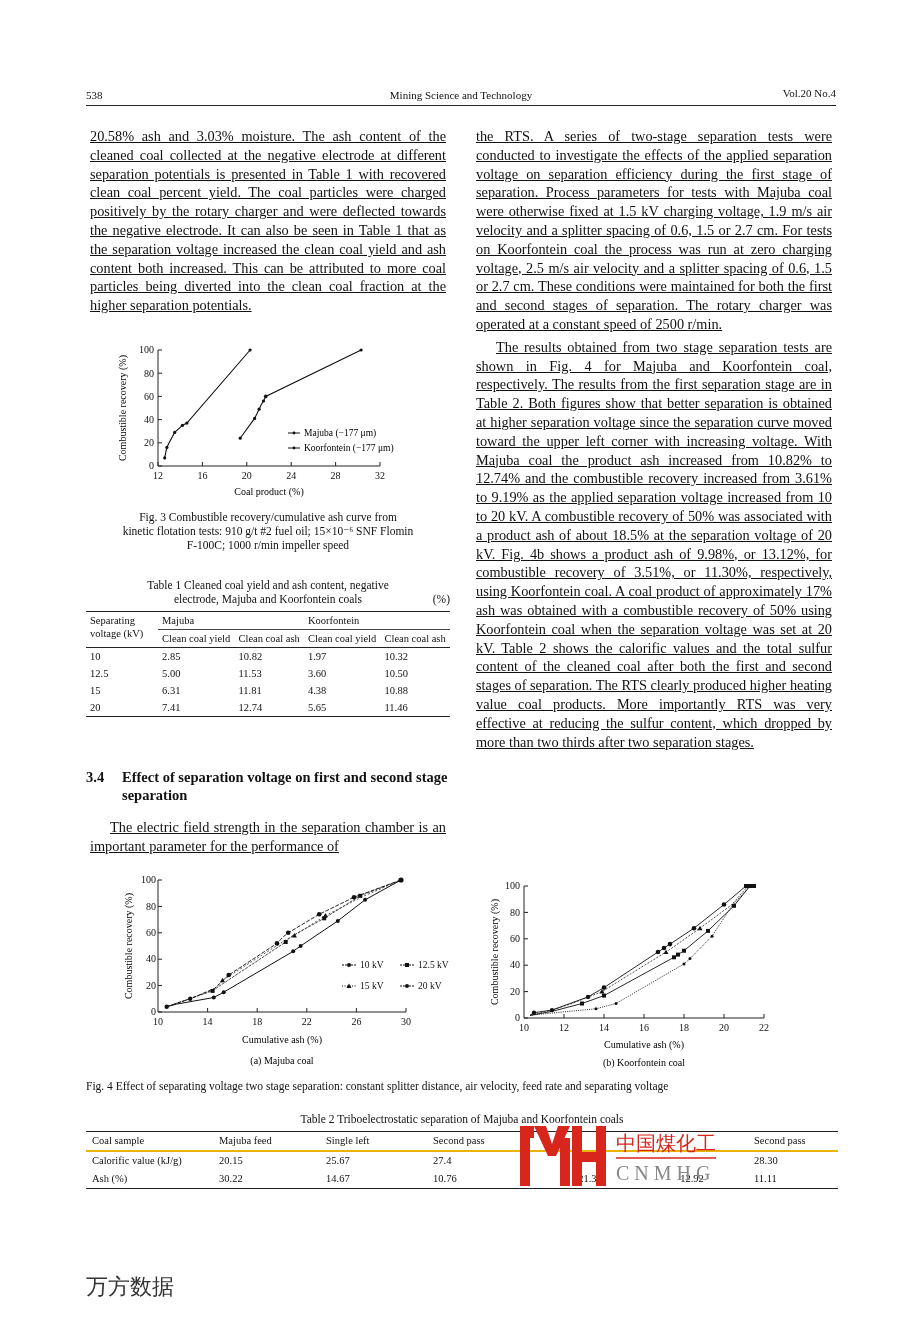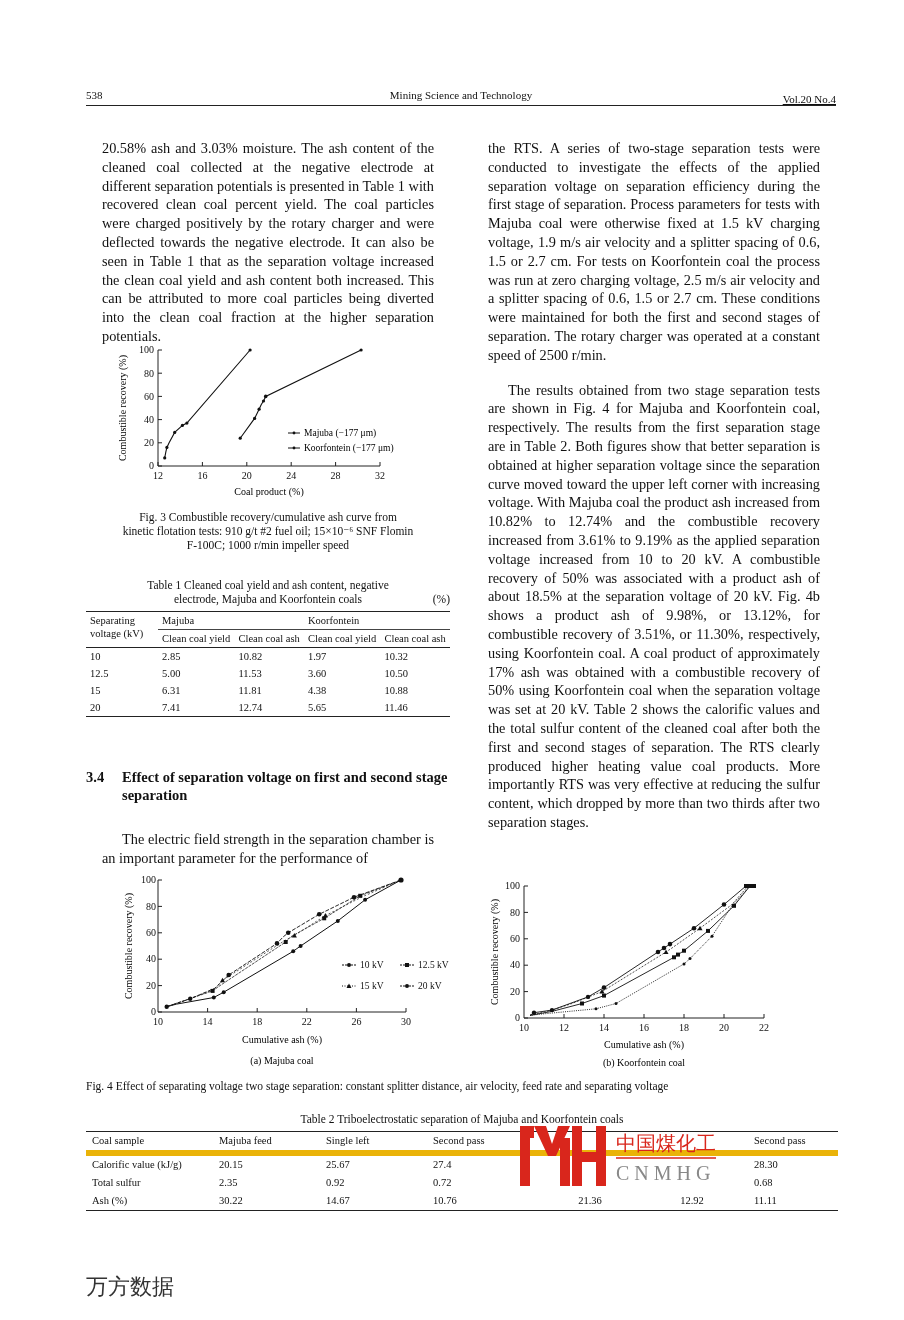--- a/index.html
+++ b/index.html
@@ -1,38 +1,38 @@
 <!DOCTYPE html>
 <html><head>
 <meta charset="utf-8">
 <style>
   html, body { margin: 0; padding: 0; background: #ffffff; }
   body { width: 904px; height: 1320px; position: relative; font-family: "Liberation Serif", "DejaVu Serif", serif; color: #111; overflow: hidden; }
   .abs { position: absolute; }
   .running-head { left: 86px; top: 87px; width: 750px; height: 18px; font-size: 11px; border-bottom: 1.5px solid #222; }
   .running-head .pg { position: absolute; left: 0; top: 2px; }
   .running-head .jn { position: absolute; left: 0; width: 100%; text-align: center; top: 2px; }
-  .running-head .vol { position: absolute; right: 0; top: 6px; text-decoration: underline; }
+  .running-head .vol { position: absolute; right: 0; top: 0; }
   .col { font-size: 14.3px; line-height: 18.8px; text-align: justify; }
-  .col p { margin: 16px; }
+  .col p { margin: 4px; text-decoration: underline; }
   .col p.indent { text-indent: 1.4em; }
   .col-left { left: 86px; width: 364px; }
   .col-right { left: 472px; width: 364px; }
   .fig-cap { font-size: 11.5px; line-height: 14px; text-align: center; }
   .tbl-cap { font-size: 11.5px; line-height: 14px; text-align: center; }
   table.t1 { border-collapse: collapse; font-size: 10.5px; line-height: 13px; width: 364px; }
   table.t1 th, table.t1 td { text-align: left; font-weight: normal; padding: 2px 4px; vertical-align: top; }
   table.t1 .top { border-top: 1.5px solid #222; }
   table.t1 .bot { border-bottom: 1.5px solid #222; }
   table.t1 .mid { border-bottom: 1px solid #444; }
   table.t2 { border-collapse: collapse; font-size: 10.5px; line-height: 14px; width: 752px; }
   table.t2 td, table.t2 th { text-align: left; font-weight: normal; padding: 2px 6px; }
   table.t2 .top { border-top: 1.5px solid #222; }
   table.t2 .bot { border-bottom: 1.5px solid #222; }
-  table.t2 .mid { border-bottom: 6px solid #eab308; }
+  table.t2 .mid { border-bottom: 2px solid #eab308; }
   .section-head { font-weight: bold; font-size: 14.5px; line-height: 18px; }
   .footer-mark { left: 86px; top: 1272px; font-family: "DejaVu Sans", sans-serif; font-size: 22px; color: #333; }
   .watermark { left: 520px; top: 1126px; width: 200px; height: 60px; }
   svg text { font-family: "Liberation Serif", "DejaVu Serif", serif; }
 </style>
 </head>
 <body>
 
 <div class="abs running-head">
   <span class="pg">538</span>
@@ -366,29 +366,20 @@
     <tr>
       <td>Calorific value (kJ/g)</td>
           <td>20.15</td>
           <td>25.67</td>
           <td>27.4</td>
           <td></td>
           <td></td>
           <td>28.30</td>
     </tr>
     <tr>
-      <td>Total sulfur</td>
-          <td>2.35</td>
-          <td>0.92</td>
-          <td>0.72</td>
-          <td></td>
-          <td></td>
-          <td>0.68</td>
-    </tr>
-    <tr>
       <td class="bot">Ash (%)</td>
           <td class="bot">30.22</td>
           <td class="bot">14.67</td>
           <td class="bot">10.76</td>
           <td class="bot" style="text-align:center;">21.36</td>
           <td class="bot" style="text-align:center;">12.92</td>
           <td class="bot">11.11</td>
     </tr>
   </tbody>
     </table>

